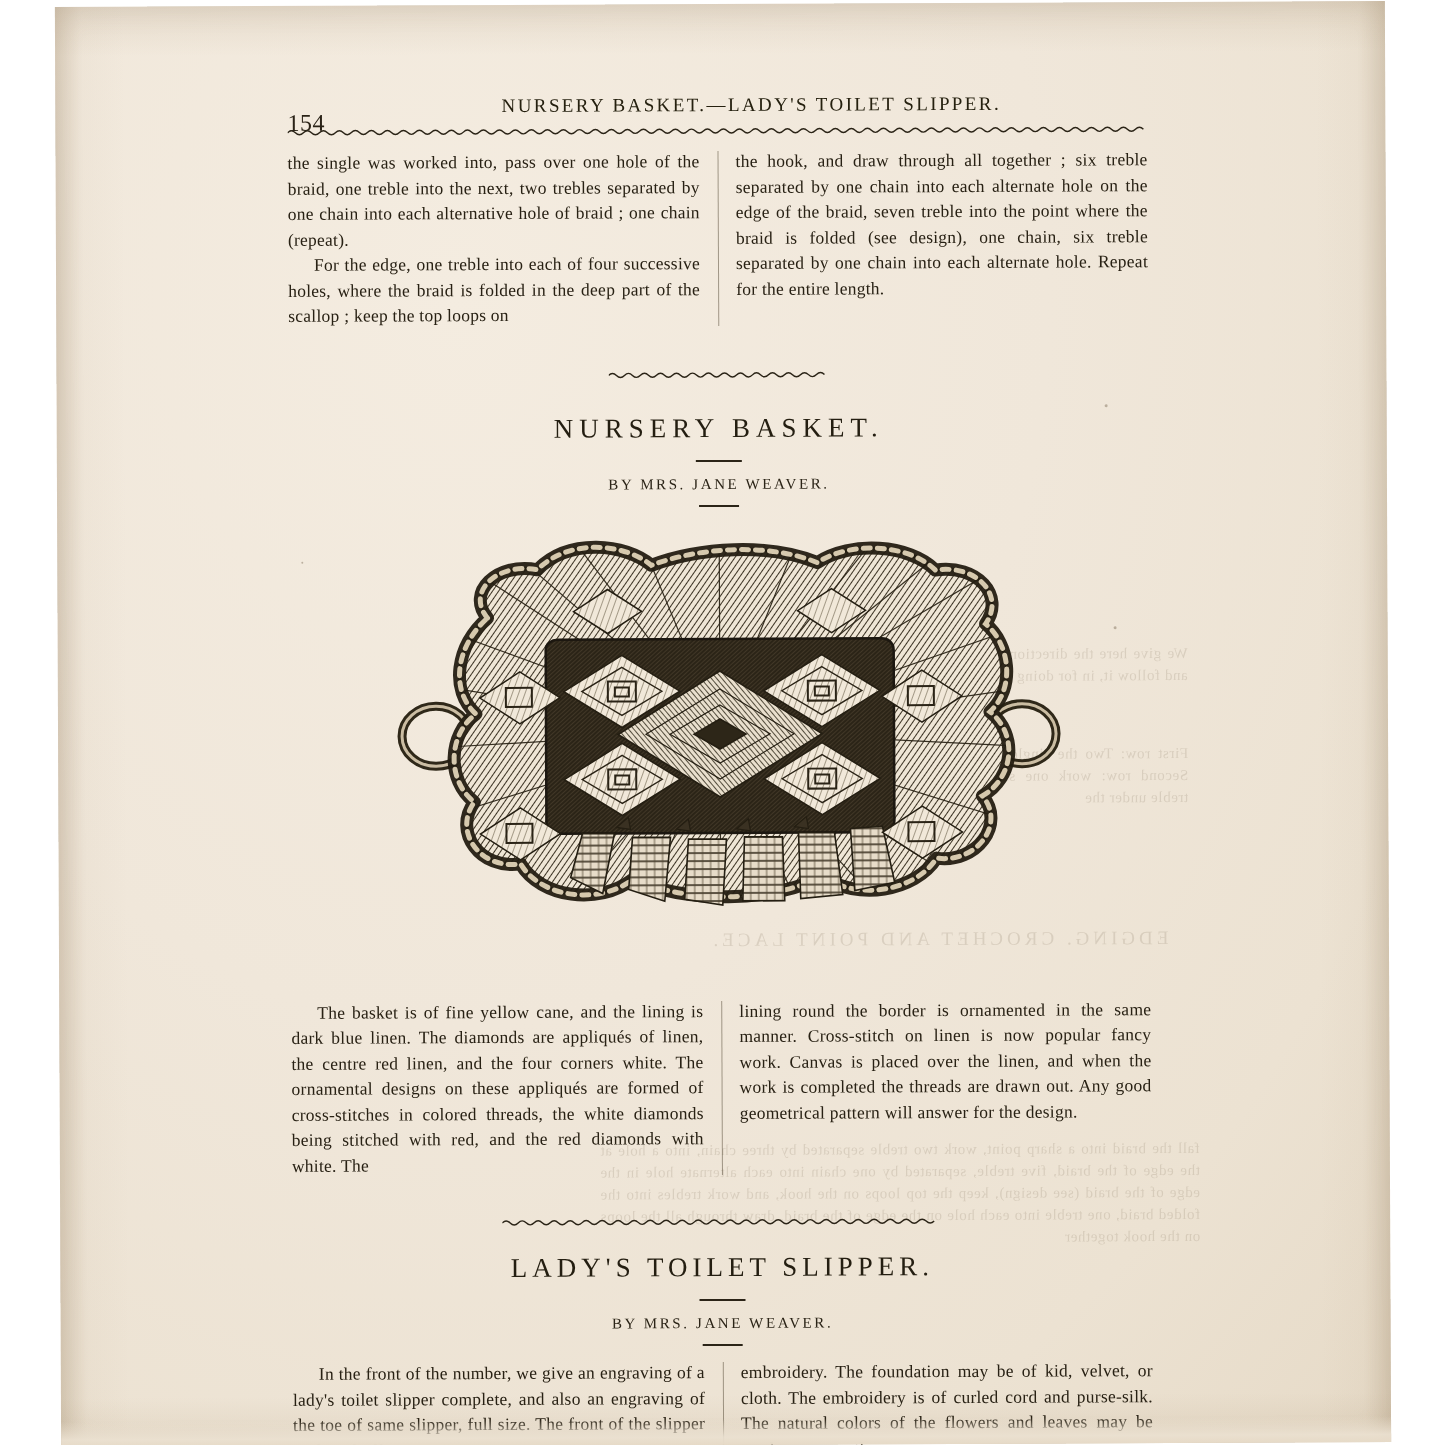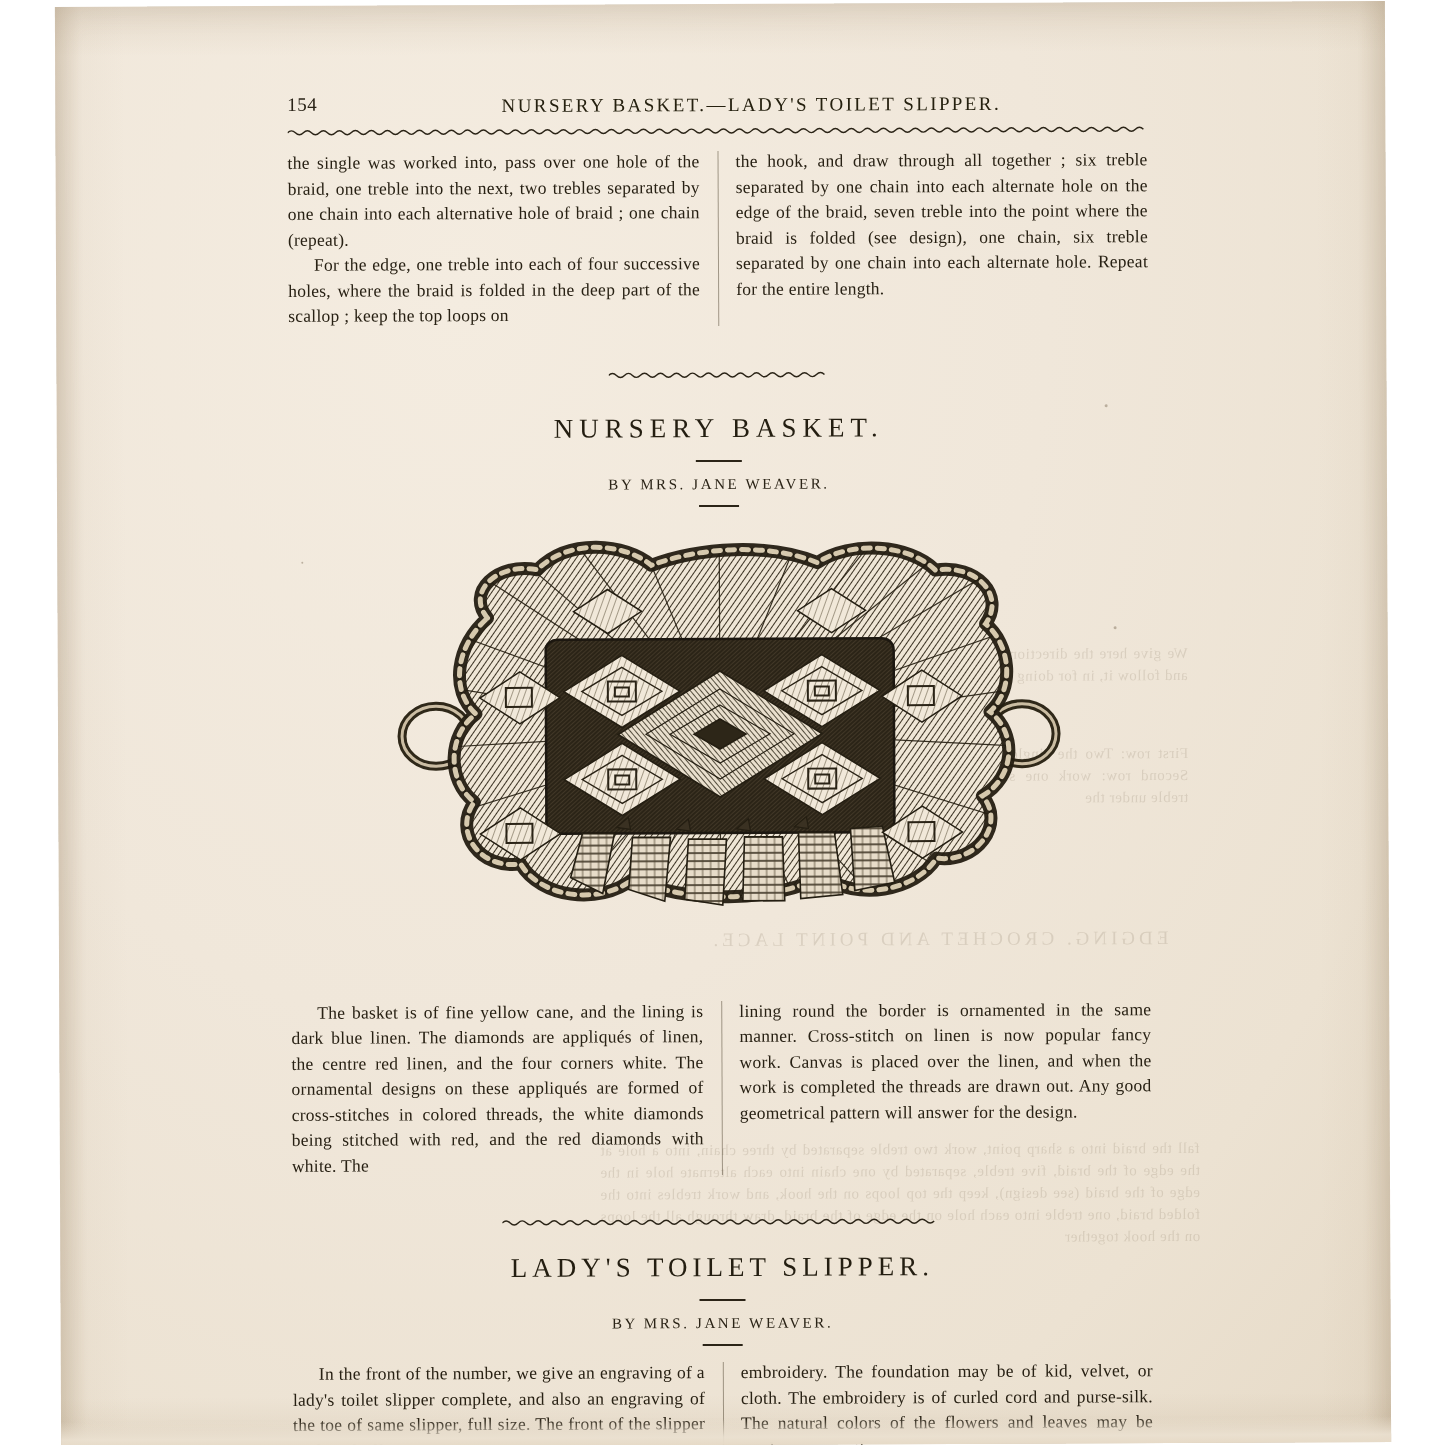--- a/index.html
+++ b/index.html
@@ -69,22 +69,22 @@
     width: 860px;
     color: #2b2418;
   }
 
   .folio-row {
     position: relative;
     height: 40px;
   }
   .folio-num {
     position: absolute;
-    left: 0; top: 8px;
-    font-size: 19px;
+    left: 0; top: 24px;
+    font-size: 24px;
     letter-spacing: 0.5px;
     color: #2a2317;
   }
   .running-head {
     position: absolute;
     left: 74px; top: 10px;
     width: 780px;
     text-align: center;
     font-size: 19px;
     letter-spacing: 2.4px;

